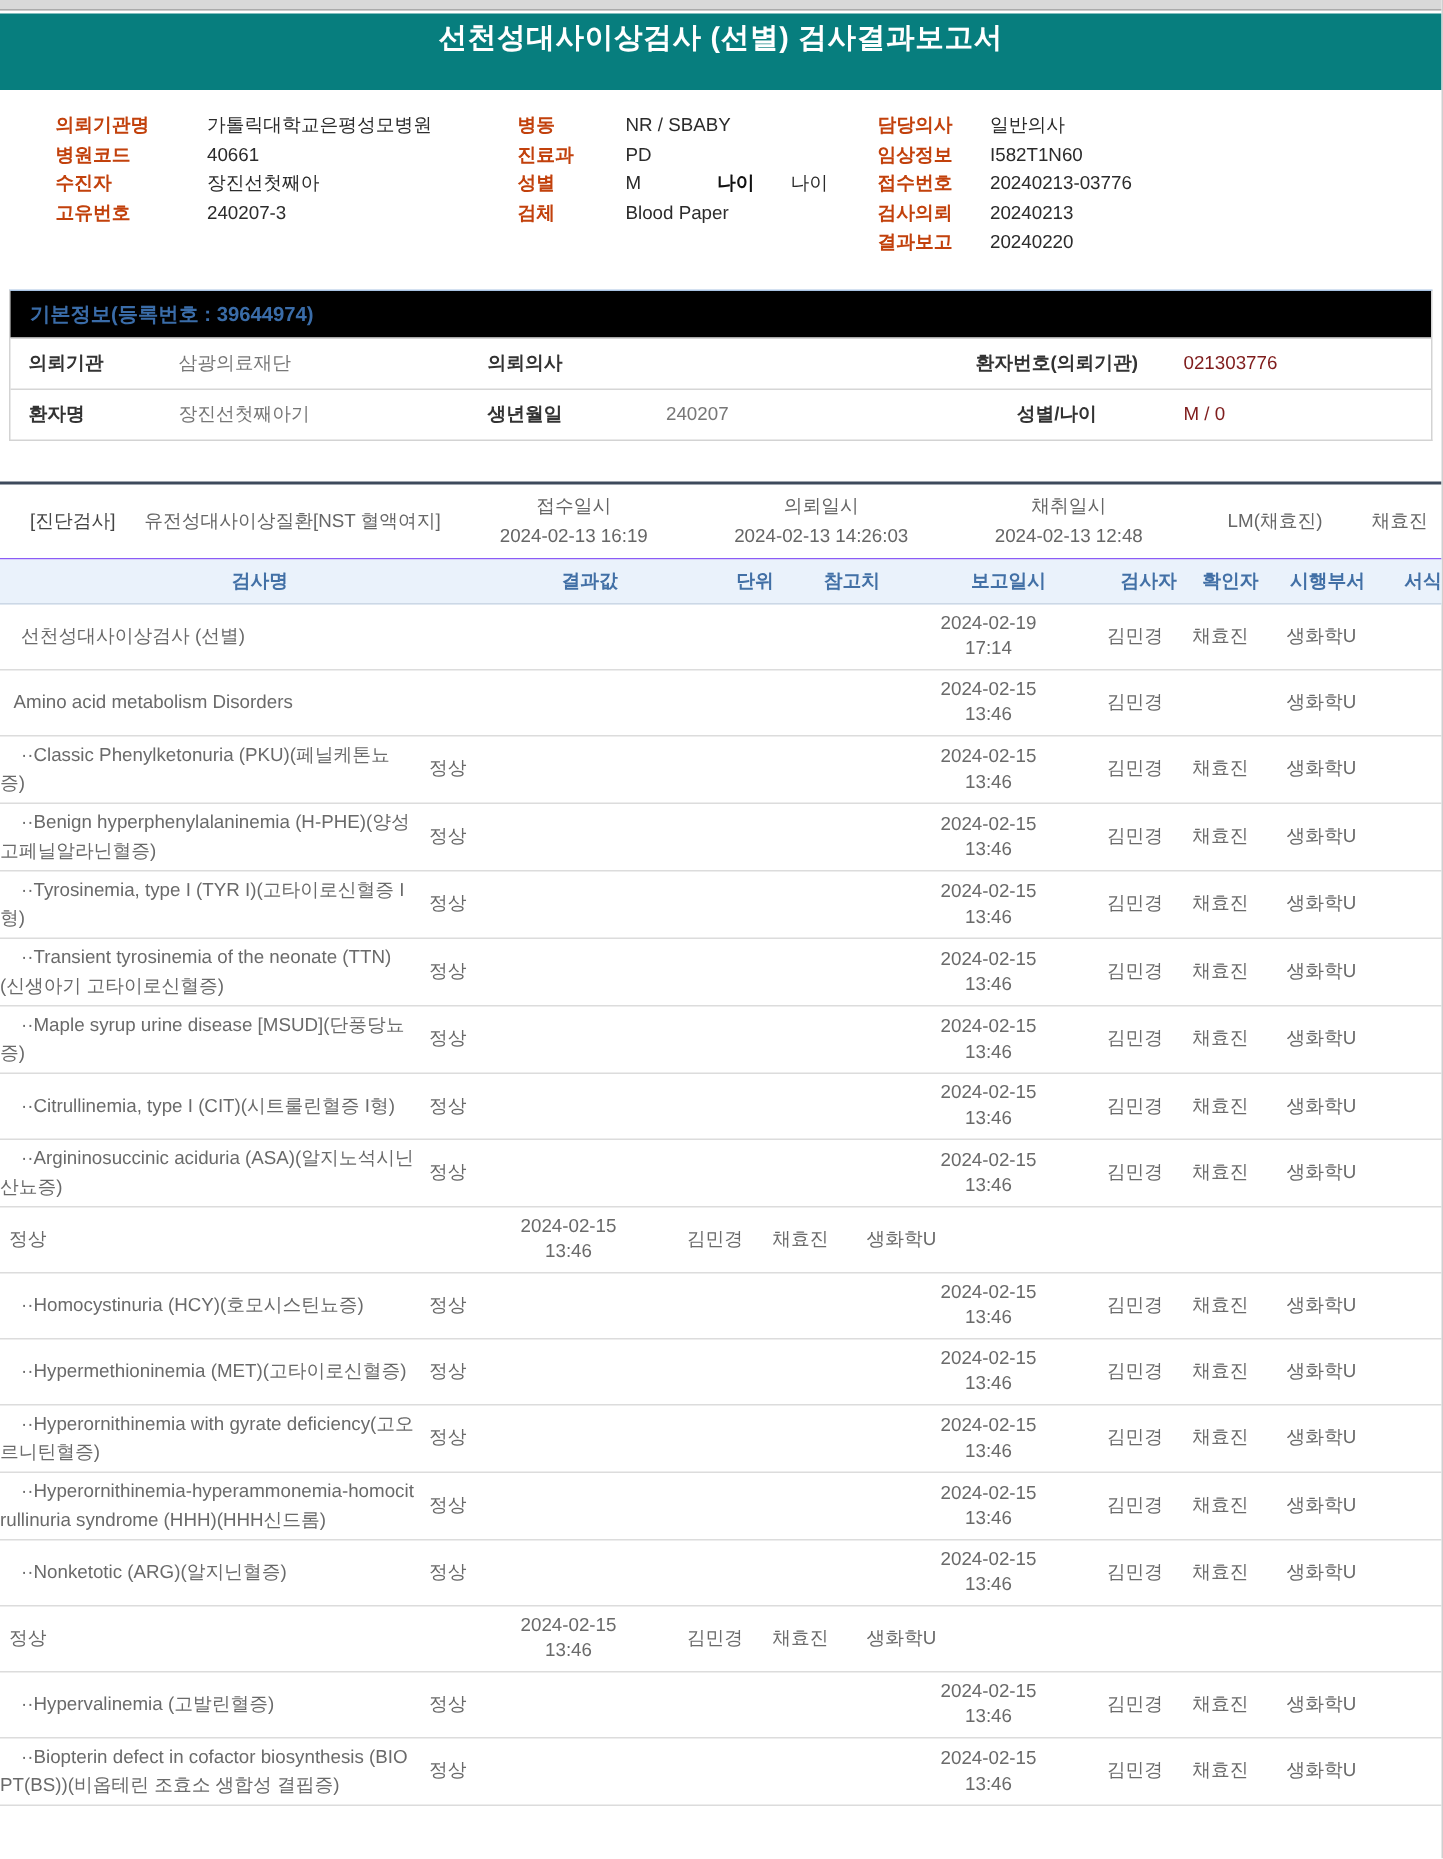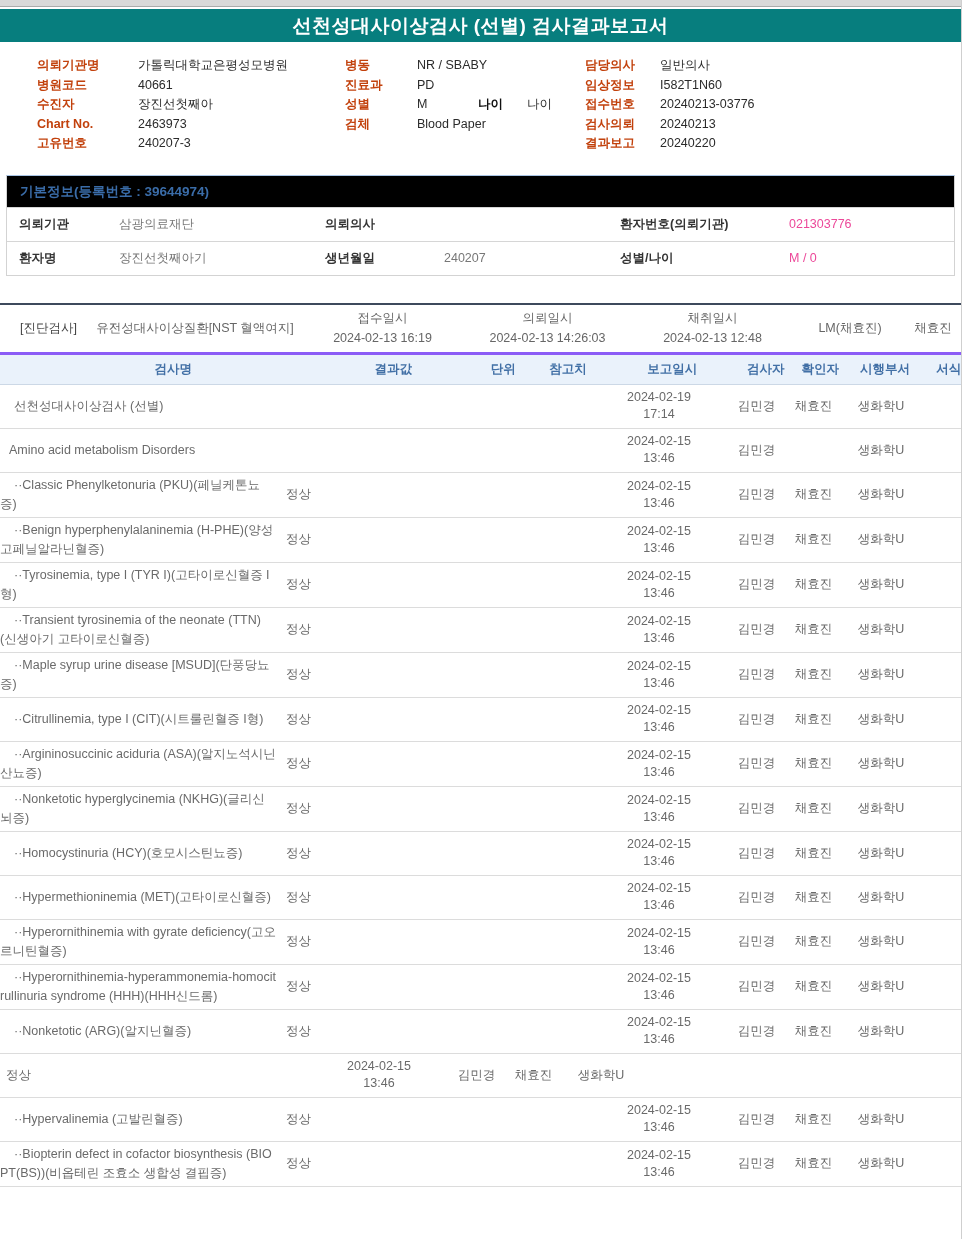--- a/index.html
+++ b/index.html
@@ -9,21 +9,21 @@
   }
   .page {
     width:962px; min-height:1239px; background:#fff;
     overflow:hidden; position:relative;
     border-right:1px solid #cfcfcf;
   }
   
   .top-strip { height:7px; background:#d9d9d9; border-bottom:1px solid #ababab; }
   
   .title-bar {
-    margin-top:2px; height:33px; background:#077e7e;
+    margin-top:2px; height:51px; background:#077e7e;
     color:#ffffff; font-size:19px; font-weight:bold;
     text-align:center; line-height:33px; letter-spacing:0.5px;
   }
   
   .patient-info { display:flex; padding:14px 0 0 37px; font-size:12.5px; line-height:19.6px; color:#2b2b2b; }
   .pi-col-left  { width:308px; }
   .pi-col-mid   { width:240px; }
   .pi-col-right { flex:1; }
   .pi-row { white-space:nowrap; }
   .pi-label  { display:inline-block; font-weight:bold; color:#c2410c; }
@@ -46,27 +46,27 @@
   }
   .basic-row {
     display:flex; align-items:center; height:34px;
     border-top:1px solid #d6d6d6; font-size:12.5px;
     padding-left:12px; white-space:nowrap;
   }
   .b-l { font-weight:bold; color:#333; }
   .b-v { color:#777; }
   .b-l1 { width:100px; } .b-v1 { width:206px; }
   .b-l2 { width:119px; } .b-v2 { width:176px; }
-  .b-l3 { width:169px; } .b-v3 { flex:1; color:#ec4899; }
+  .b-l3 { width:169px;text-align:center; } .b-v3 { flex:1; color:#7f1d1d; }
 
   
   .diag {
     margin-top:27px;
     border-top:2px solid #3e4a5c;
-    border-bottom:3px solid #8b5cf6;
+    border-bottom:1px solid #8b5cf6;
     display:flex; align-items:center; min-height:52px;
     font-size:12.5px; color:#555;
   }
   .diag-tag  { width:90px; padding-left:20px; color:#444; }
   .diag-name { width:210px; text-align:center; word-break:break-all; line-height:17px; color:#666; }
   .diag-time { width:165px; text-align:center; line-height:20px; color:#666; }
   .diag-lm   { width:110px; text-align:center; color:#666; }
   .diag-col  { flex:1; text-align:center; color:#666; }
 
   
@@ -116,23 +116,20 @@
         </div>
 
         <div class="pi-row">
           <span class="pi-label">병원코드</span><span class="pi-value">40661</span>
         </div>
 
         <div class="pi-row">
           <span class="pi-label">수진자</span><span class="pi-value">장진선첫째아</span>
         </div>
 
-        <div class="pi-row">
-          <span class="pi-label">Chart No.</span><span class="pi-value">2463973</span>
-        </div>
 
         <div class="pi-row">
           <span class="pi-label">고유번호</span><span class="pi-value">240207-3</span>
         </div>
 
     </div>
     <div class="pi-col-mid">
 
         <div class="pi-row">
           <span class="pi-label">병동</span><span class="pi-value">NR / SBABY</span><span class="pi-label2"></span><span class="pi-value2"></span>
@@ -337,21 +334,20 @@
         <div class="c-unit"></div>
         <div class="c-ref"></div>
         <div class="c-reported"><span class="wrapbox">2024-02-15 13:46</span></div>
         <div class="c-tester">김민경</div>
         <div class="c-confirm">채효진</div>
         <div class="c-dept">생화학U</div>
         <div class="c-form"></div>
       </div>
 
       <div class="rt-row">
-        <div class="c-name lv2">··Nonketotic hyperglycinemia (NKHG)(글리신뇌증)</div>
         <div class="c-result">정상</div>
         <div class="c-unit"></div>
         <div class="c-ref"></div>
         <div class="c-reported"><span class="wrapbox">2024-02-15 13:46</span></div>
         <div class="c-tester">김민경</div>
         <div class="c-confirm">채효진</div>
         <div class="c-dept">생화학U</div>
         <div class="c-form"></div>
       </div>
 

